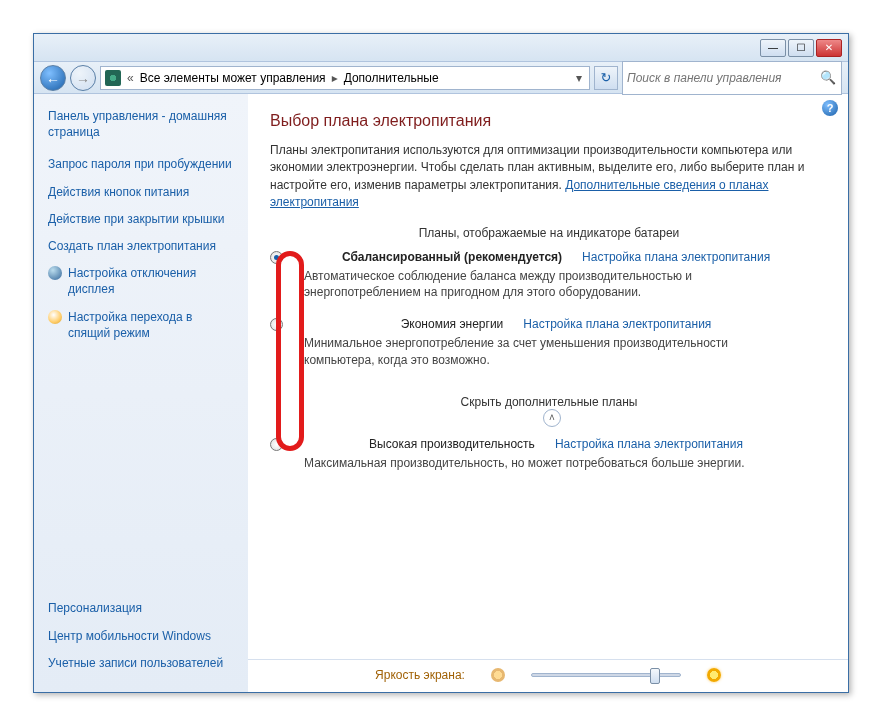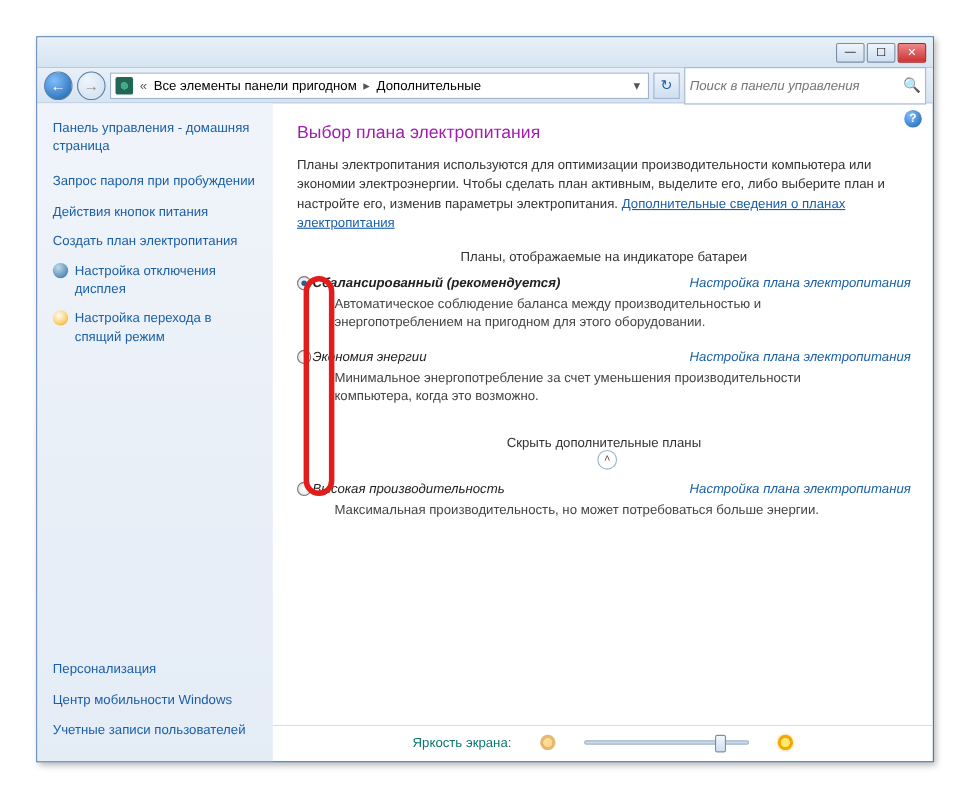--- a/index.html
+++ b/index.html
@@ -26,36 +26,36 @@
 .sidebar      { width: 214px; background: linear-gradient(#f0f4fa, #e4ecf6); padding: 14px 14px 10px; display: flex; flex-direction: column; }
 .sidebar-home { color: #1a5fa8; margin-bottom: 16px; cursor: pointer; line-height: 1.35; }
 .sidebar-link { color: #1a5fa8; margin-bottom: 11px; cursor: pointer; line-height: 1.35; }
 .sidebar-link.with-icon { display: flex; gap: 6px; }
 .mini-icon { width: 14px; height: 14px; border-radius: 50%; background: radial-gradient(circle at 35% 30%, #bde, #369); flex-shrink:0; margin-top:1px; }
 .mini-icon.moon { background: radial-gradient(circle at 40% 35%, #fff, #fc6 60%, #c93); }
 .sidebar-spacer { flex: 1; }
 .see-also-heading { color: #7a8fa6; margin-bottom: 8px; }
 .content { flex: 1; padding: 18px 20px 10px 22px; position: relative; overflow: visible; }
 .help-icon { position: absolute; top: 6px; right: 10px; width: 16px; height: 16px; border-radius: 50%; background: radial-gradient(circle at 35% 30%, #7fbfff, #1a5fa8); color:#fff; font-size:11px; font-weight:bold; display:flex; align-items:center; justify-content:center; cursor:pointer; }
-.main-heading { color: #a21caf; font-size: 16px; font-weight: normal; margin-bottom: 10px; }
+.main-heading { color: #7f1d1d; font-size: 16px; font-weight: normal; margin-bottom: 10px; }
 .intro-text { color: #333; line-height: 1.45; margin-bottom: 14px; margin-top: 12px; }
 .inline-link { color: #1a5fa8; text-decoration: underline; cursor: pointer; }
 .group-header { display: flex; align-items: center; color: #333; margin-bottom: 10px; flex-direction: column; }
 .group-header .rule { flex:1; height:1px; background:#c6d3e3; margin-left:8px; }
 .collapse-btn { width: 18px; height: 18px; border: 1px solid #a0b4ce; border-radius: 50%; background:#fff; display:flex; align-items:center; justify-content:center; font-size:10px; color:#555; cursor:pointer; margin-left:6px; }
 .plan { margin-bottom: 16px; padding-left: 14px; position: relative; }
-.plan-row { display: flex; justify-content: space-between; align-items: flex-start; font-style: italic; }
+.plan-row { display: flex; justify-content: center; align-items: flex-start; }
 .plan-name { color: #222; }
 .plan-name.bold { font-weight: bold; }
 .plan-link { color: #1a5fa8; cursor: pointer; white-space: nowrap; margin-left: 20px; }
 .plan-desc { color: #444; margin-top: 4px; line-height: 1.4; padding-left: 20px; padding-right: 60px; }
 .radio { position: absolute; left: 0; top: 1px; width: 13px; height: 13px; border: 1px solid #777; border-radius: 50%; background: radial-gradient(#fff, #ddd); }
 .radio.checked::after { content:""; position:absolute; left:3px; top:3px; width:5px; height:5px; border-radius:50%; background:#1a5fa8; }
 .annotation-box { position: absolute; left: 273px; top: 248px; width: 28px; height: 200px; border: 5px solid #e21b1b; border-radius: 14px; pointer-events: none; z-index: 50; }
-.footer-bar { position: absolute; bottom: 10px; left: 214px; right: 0; border-top: 1px solid #d6e0ee; padding-top: 8px; display: flex; align-items: center; justify-content: center; gap: 26px; color:#0f766e; }
+.footer-bar { position: absolute; bottom: 10px; left: 214px; right: 0; border-top: 1px solid #d6e0ee; padding-top: 8px; display: flex; align-items: center; justify-content: center; gap: 26px; color:#a16207; }
 .slider-track { position: relative; width: 150px; height: 4px; background: #cfd8e6; border: 1px solid #a0b4ce; border-radius: 2px; }
 .slider-thumb { position: absolute; top: -6px; left: 118px; width: 10px; height: 16px; background: linear-gradient(#f4f8fc,#cfdef0); border:1px solid #7a8fa6; border-radius: 2px; cursor:pointer; }
 .sun-icon { width: 14px; height: 14px; border-radius: 50%; }
 .sun-dim { background: radial-gradient(circle, #fc6 40%, #d93 42%); opacity:0.7; }
 .sun-bright { background: radial-gradient(circle, #ffea70 40%, #f2a900 42%); box-shadow: 0 0 3px #fc6; }
 </style>
 </head>
 <body>
 
 <div class="outer-frame">
@@ -66,38 +66,39 @@
     <div class="win-btn win-max">☐</div>
     <div class="win-btn win-close">✕</div>
   </div>
 
   <div class="nav-bar">
     <div class="nav-circle nav-back">←</div>
     <div class="nav-circle nav-fwd">→</div>
     <div class="breadcrumb-box">
       <span class="cp-icon"></span>
       <span class="bc-sep">«</span>
-      <span>Все элементы панели пригодном</span>
+      <span>Все элементы может управления</span>
       <span class="bc-sep">▸</span>
       <span>Дополнительные</span>
       <span style="flex:1"></span>
       <span class="bc-dropdown">▾</span>
     </div>
     <div class="refresh-btn">↻</div>
     <div class="search-box">
       <input type="text" placeholder="Поиск в панели управления" style="">
       <span class="search-icon">🔍</span>
     </div>
   </div>
 
   <div class="body">
     <div class="sidebar">
       <div class="sidebar-home">Панель управления - домашняя страница</div>
       <div class="sidebar-link">Запрос пароля при пробуждении</div>
       <div class="sidebar-link">Действия кнопок питания</div>
+      <div class="sidebar-link">Действие при закрытии крышки</div>
       <div class="sidebar-link">Создать план электропитания</div>
       <div class="sidebar-link with-icon">
         <span class="mini-icon"></span>
         <span>Настройка отключения дисплея</span>
       </div>
       <div class="sidebar-link with-icon">
         <span class="mini-icon moon"></span>
         <span>Настройка перехода в спящий режим</span>
       </div>
       <div class="sidebar-spacer"></div>

